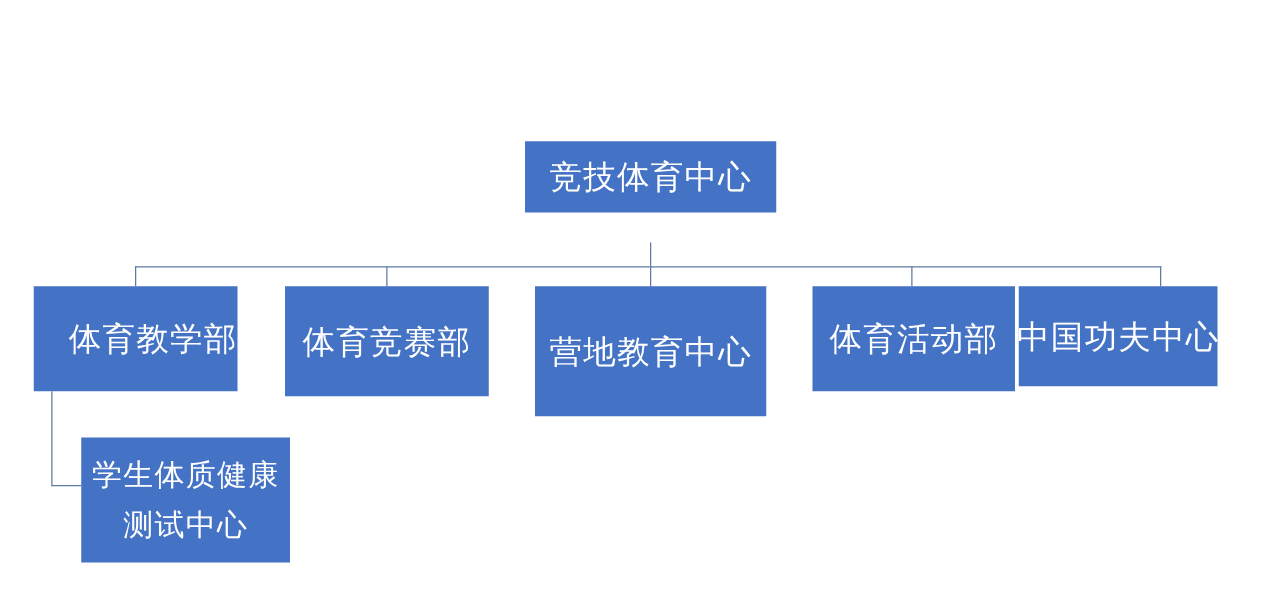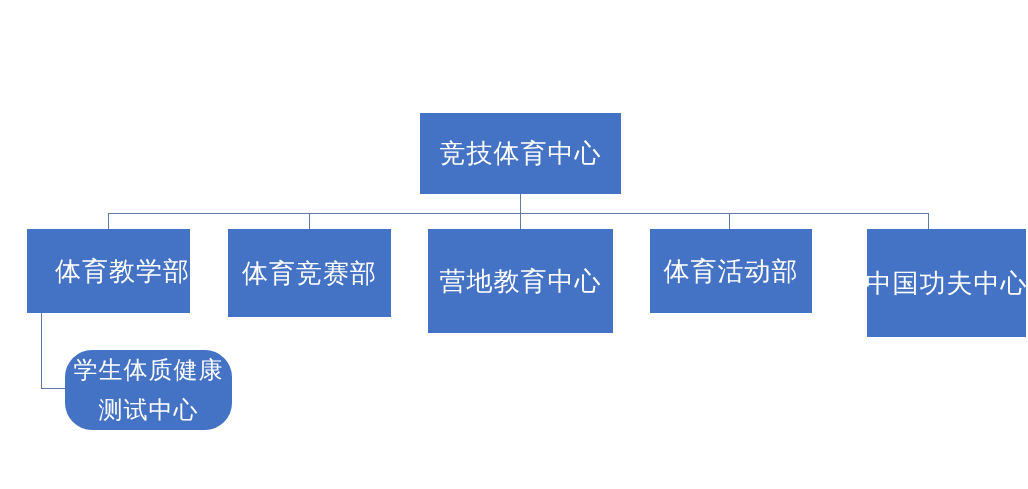--- a/index.html
+++ b/index.html
@@ -53,38 +53,38 @@
   <div class="conn v" style="left:520px; top:194px; height:19px;"></div>
   <div class="conn h" style="left:108px; top:213px; width:821px;"></div>
   <div class="conn v" style="left:108px; top:213px; height:16px;"></div>
   <div class="conn v" style="left:309px; top:213px; height:16px;"></div>
   <div class="conn v" style="left:520px; top:213px; height:16px;"></div>
   <div class="conn v" style="left:729px; top:213px; height:16px;"></div>
   <div class="conn v" style="left:928px; top:213px; height:16px;"></div>
   <div class="conn v" style="left:41px; top:313px; height:75px;"></div>
   <div class="conn h" style="left:41px; top:388px; width:24px;"></div>
 
-  <div class="node" style="left:420px; top:113px; width:201px; height:81px;">
+  <div class="node" style="left:420px; top:113px; width:201px; height:57px;">
     <span class="lbl">竞技体育中心</span>
   </div>
 
   <div class="node" style="left:27px; top:229px; width:163px; height:84px;justify-content:flex-end;">
     <span class="lbl">体育教学部</span>
   </div>
   <div class="node" style="left:228px; top:229px; width:163px; height:88px;">
     <span class="lbl">体育竞赛部</span>
   </div>
   <div class="node" style="left:428px; top:229px; width:185px; height:104px;">
     <span class="lbl">营地教育中心</span>
   </div>
   <div class="node" style="left:650px; top:229px; width:162px; height:84px;">
     <span class="lbl">体育活动部</span>
   </div>
-  <div class="node" style="left:867px; top:229px; width:159px; height:108px;">
+  <div class="node" style="left:815px; top:229px; width:159px; height:80px;">
     <span class="lbl">中国功夫中心</span>
   </div>
 
-  <div class="node sub" style="left:65px; top:350px; width:167px; height:80px;border-radius:27px;">
+  <div class="node sub" style="left:65px; top:350px; width:167px; height:100px;">
     <span class="lbl">学生体质健康</span>
     <span class="lbl">测试中心</span>
   </div>
 
 </div>
 
 </body></html>

